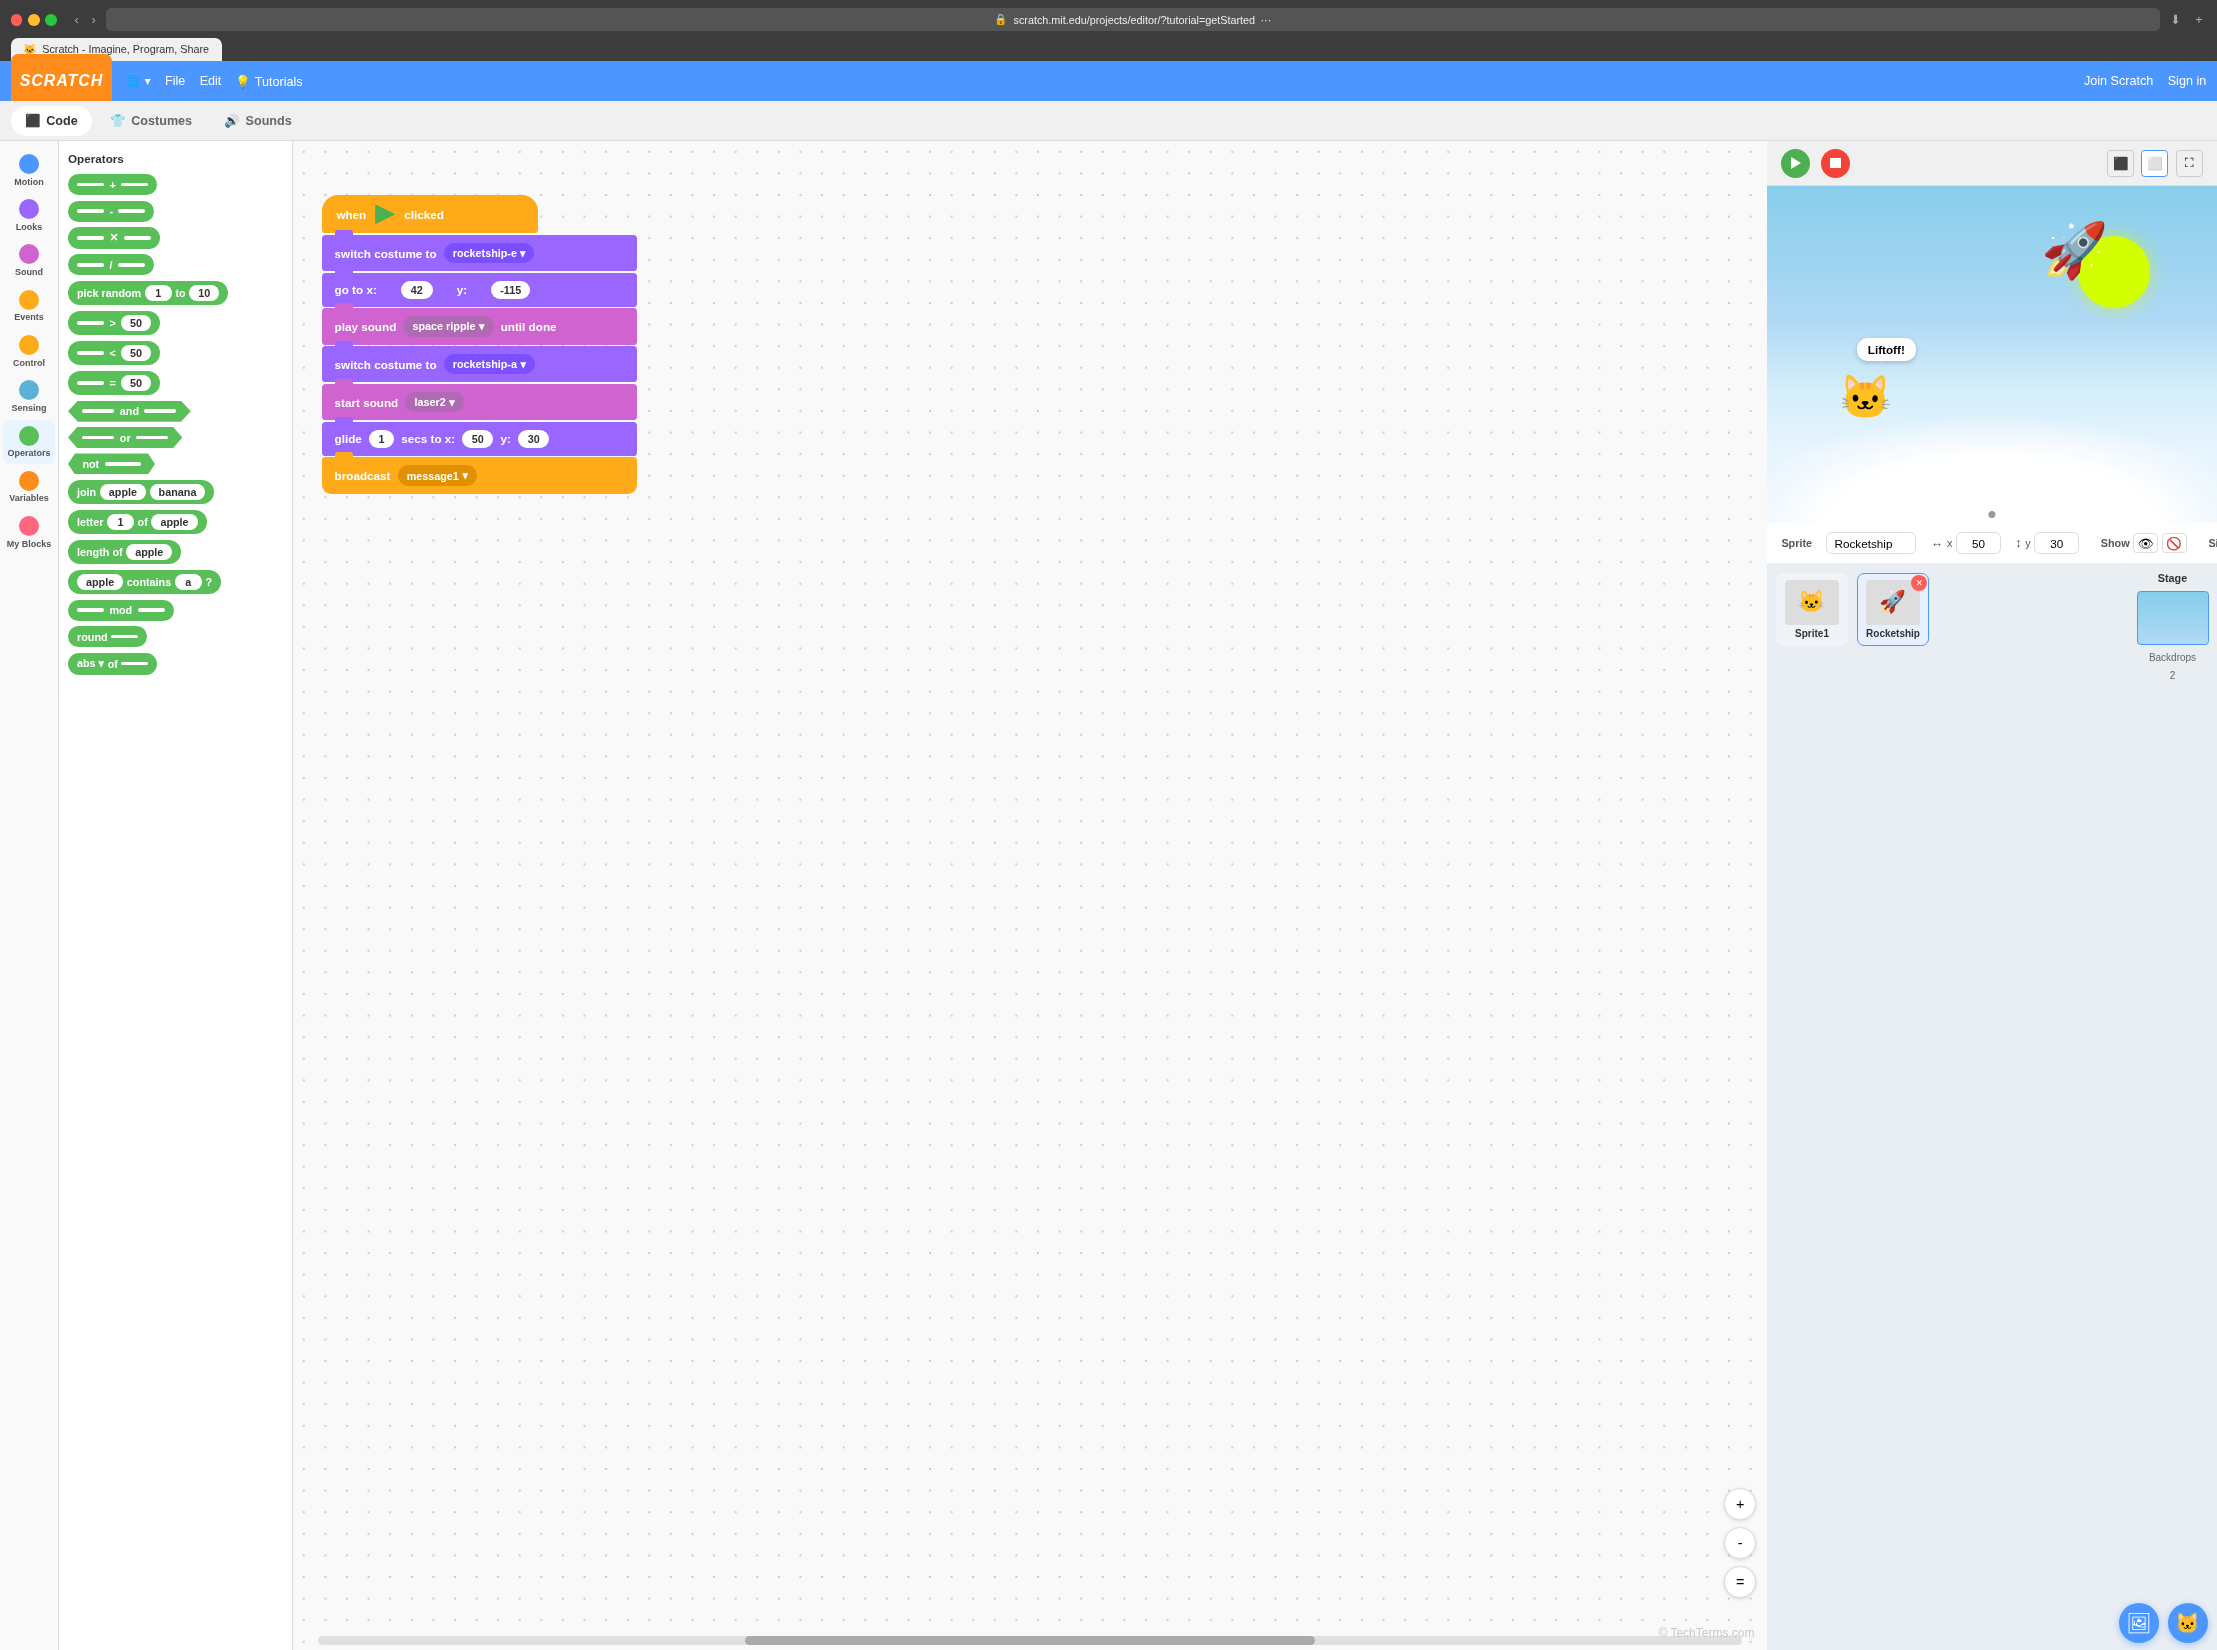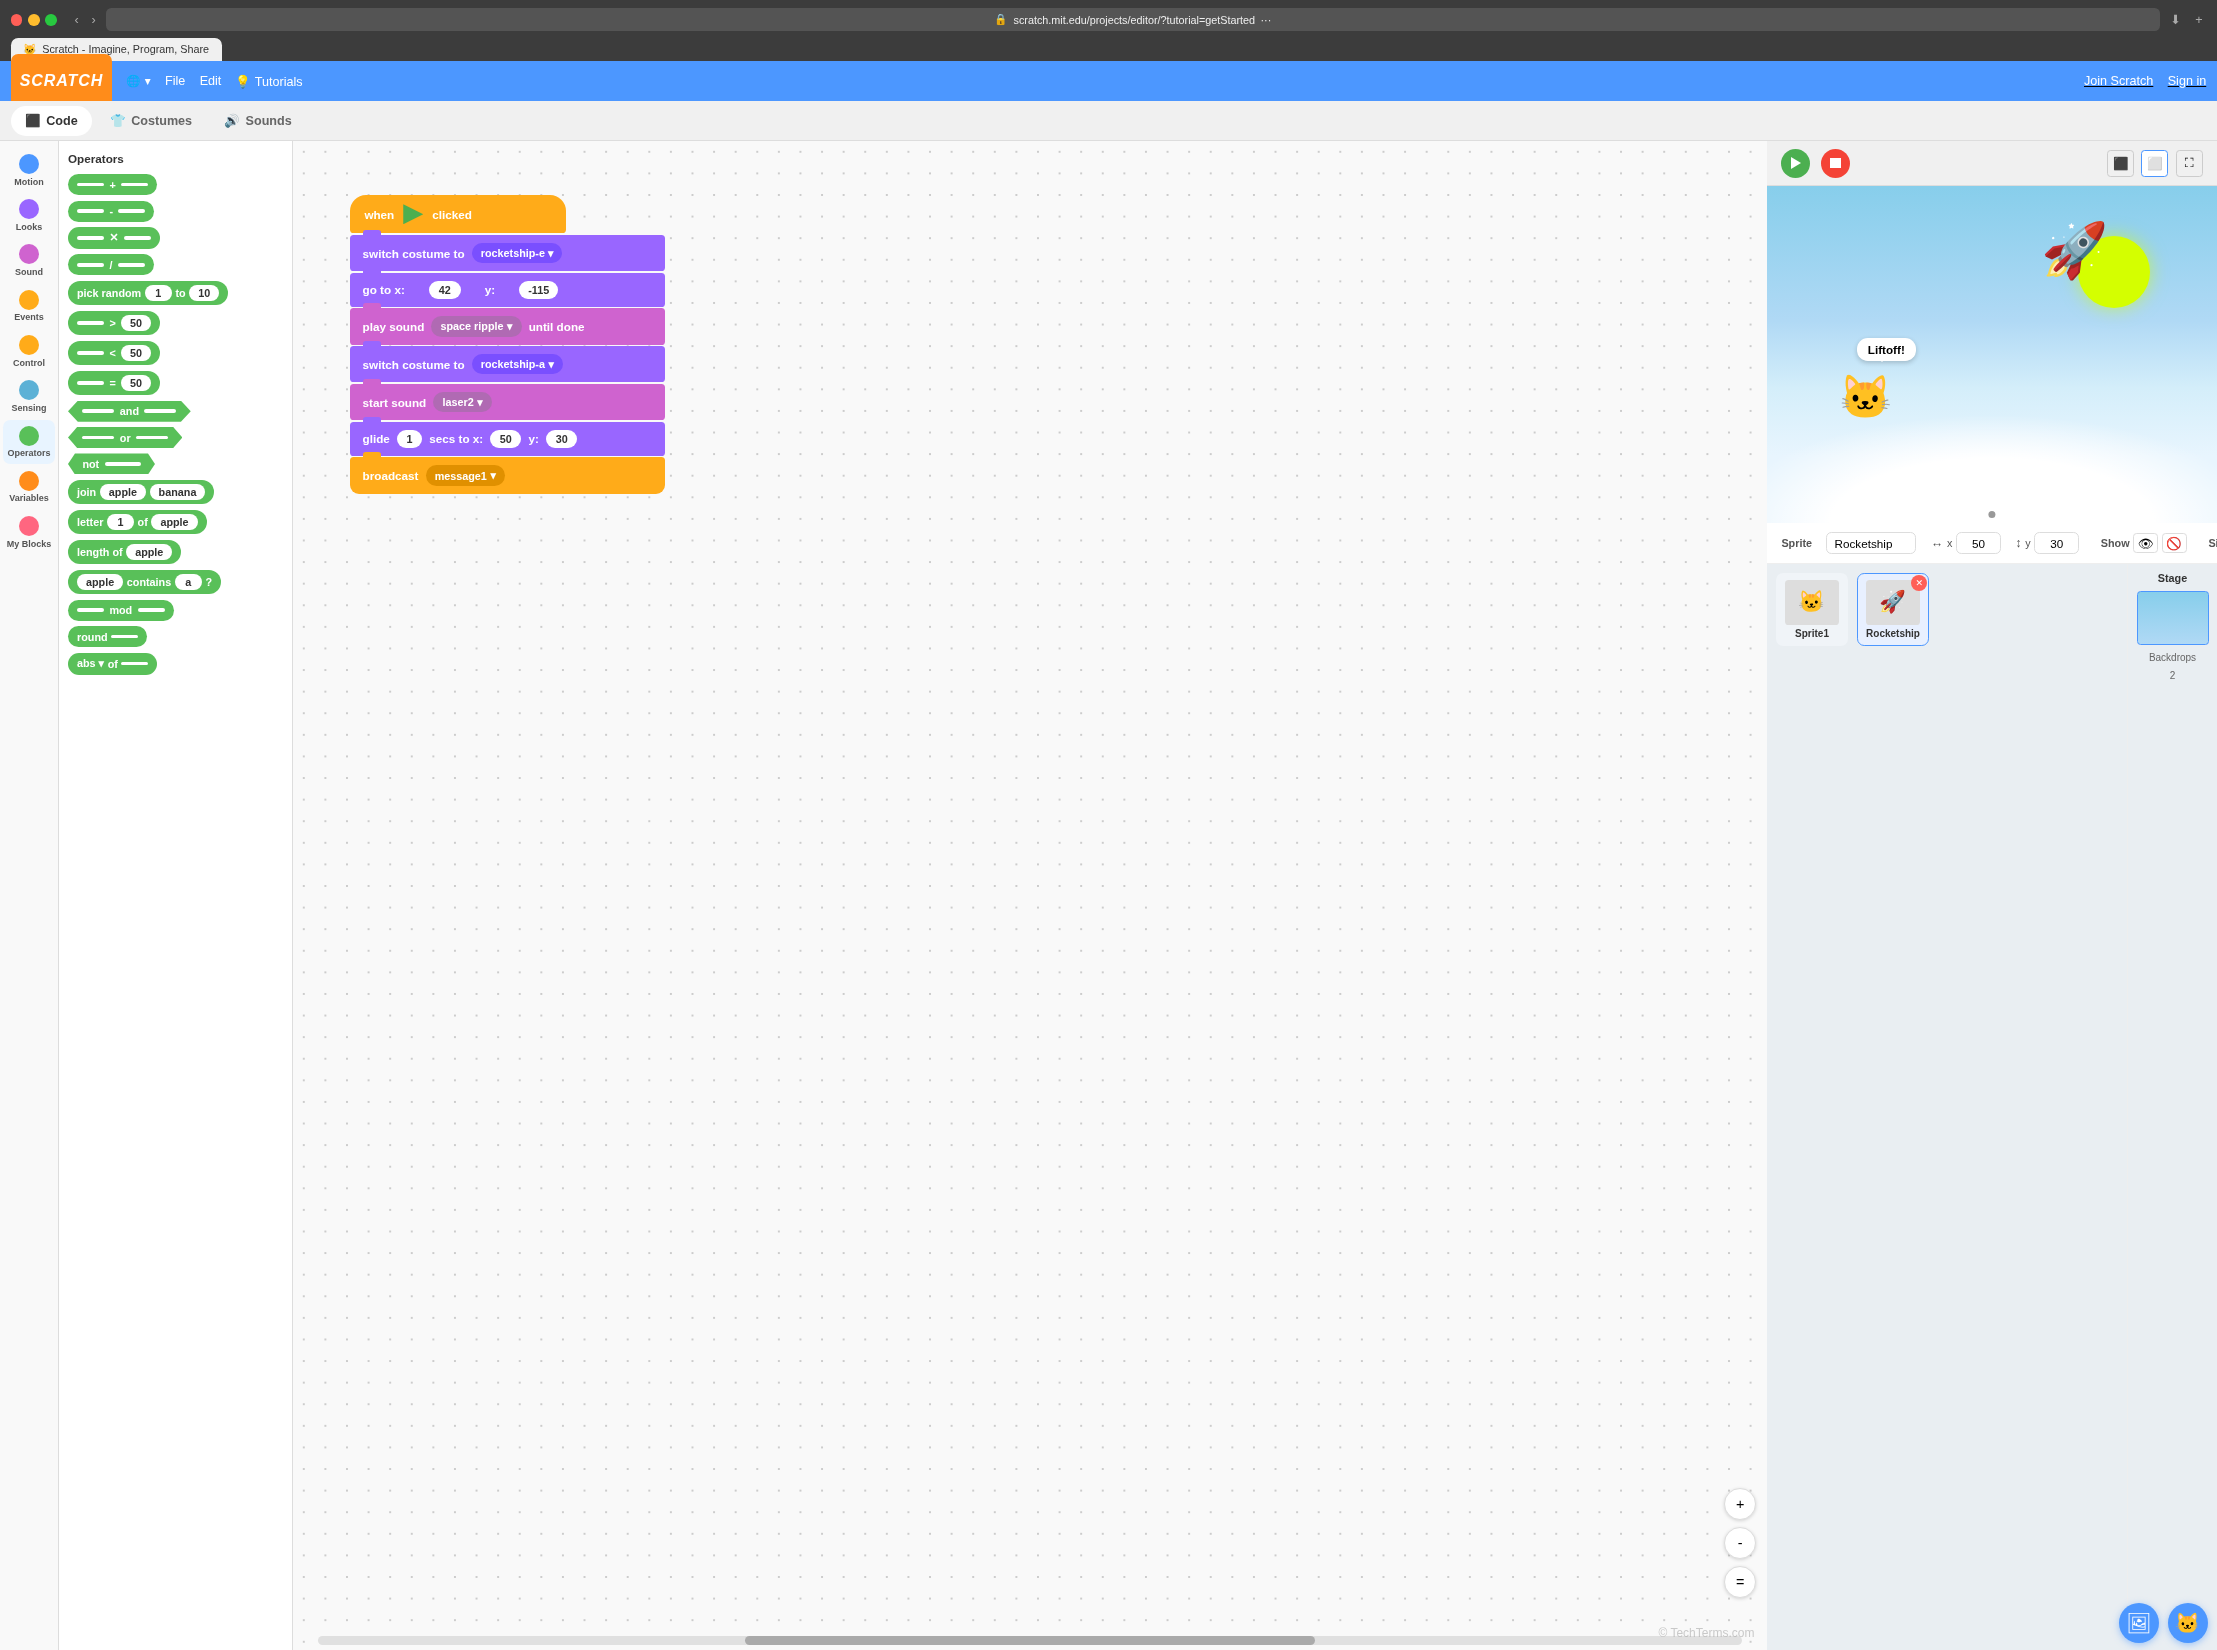--- a/index.html
+++ b/index.html
@@ -79,21 +79,21 @@
       font-size: 16px;
       color: white;
       letter-spacing: 0.9px;
       font-style: italic;
     }
     .nav-globe {
       display: flex; align-items: center; gap: 3.6px;
       color: white; font-size: 11.7px; cursor: pointer;
     }
     .nav-item { color: white; font-size: 12.6px; cursor: pointer; font-weight: 500; }
-    .nav-right { margin-left: auto; display: flex; gap: 14.4px; align-items: center; text-decoration: underline; }
+    .nav-right { margin-left: auto; display: flex; gap: 14.4px; align-items: center; }
     .nav-link { color: white; font-size: 12.6px; cursor: pointer; font-weight: 500; }
 
     
     .editor-tabs {
       background: #f0f0f0;
       border-bottom: 0.9px solid #ddd;
       display: flex;
       align-items: center;
       padding: 0 10.8px;
       height: 40px;
@@ -235,21 +235,21 @@
       display: flex; align-items: center; justify-content: center;
       cursor: pointer;
       font-size: 14.4px;
       box-shadow: 0 0.9px 3.6px rgba(0,0,0,0.15);
     }
 
     
     .script-stack {
       position: absolute;
       top: 54px;
-      left: 57px;
+      left: 29px;
     }
 
     
     .right-panel {
       width: 450px;
       display: flex;
       flex-direction: column;
       background: #e9eef2;
       flex-shrink: 0;
     }

